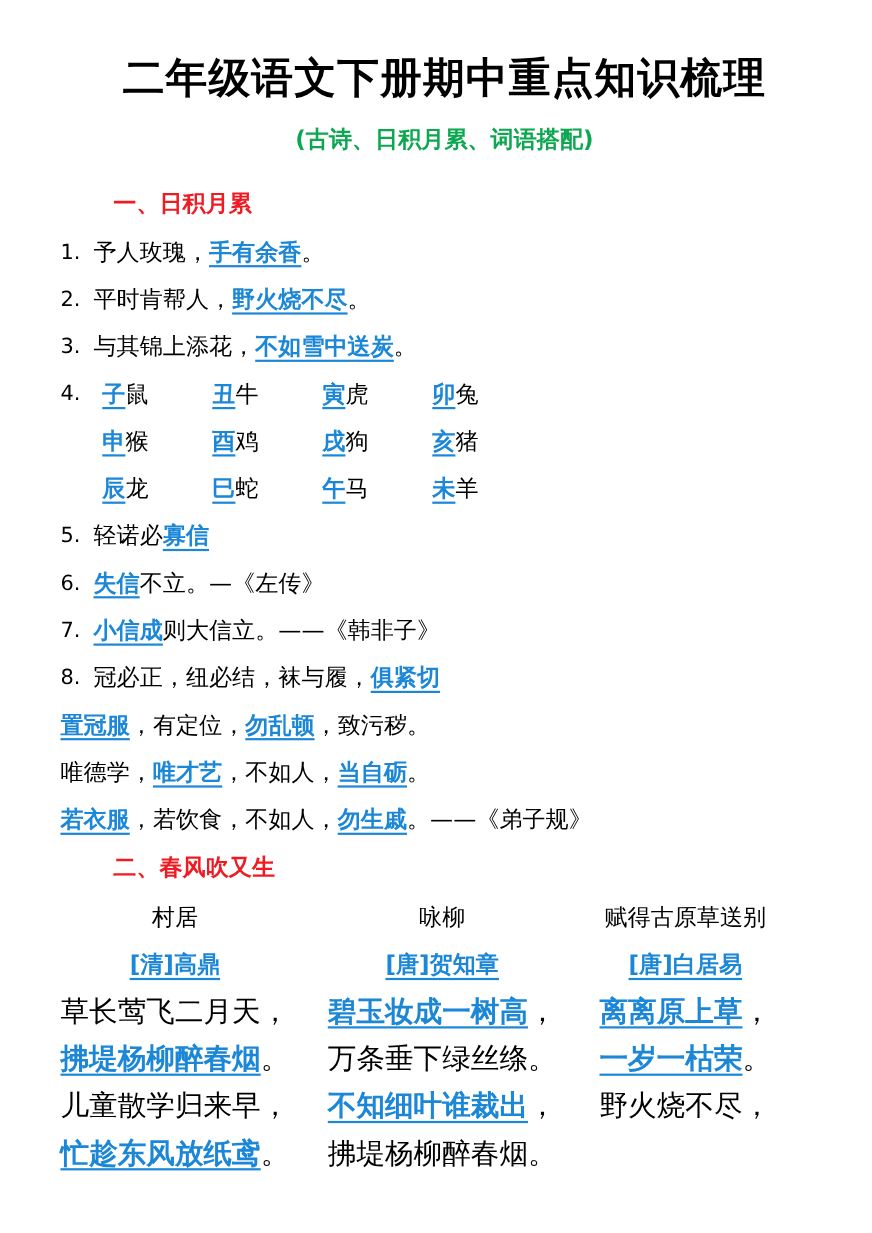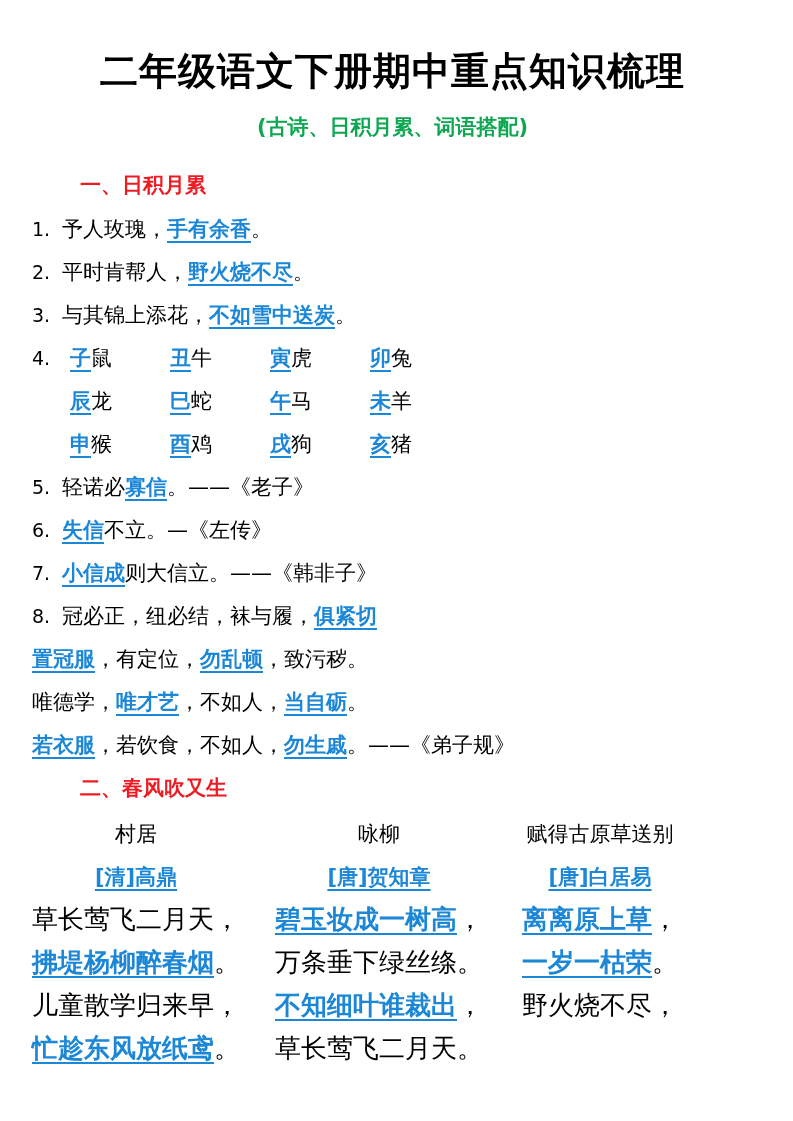--- a/index.html
+++ b/index.html
@@ -4,21 +4,21 @@
 <style>
   html, body { margin: 0; padding: 0; }
   body {
     width: 793px; height: 1121px;
     background: #ffffff; color: #000;
     font-family: "DejaVu Sans", "Liberation Sans", sans-serif;
   }
   .page {
     box-sizing: border-box;
     width: 793px; height: 1121px;
-    padding: 46px 40px 0 32px;
+    padding: 46px 40px 0 55px;
     overflow: hidden;
   }
   .doc-title {
     text-align: center;
     font-size: 38px;
     font-weight: 900;
     letter-spacing: 1px;
     margin: 0 0 16px 0;
   }
   .doc-subtitle {
@@ -91,39 +91,38 @@
   <div>
       <div class="line">
         <span class="num znum">4.</span>
         <span class="zcell"><span class="hl">子</span><span>鼠</span></span>
         <span class="zcell"><span class="hl">丑</span><span>牛</span></span>
         <span class="zcell"><span class="hl">寅</span><span>虎</span></span>
         <span class="zcell"><span class="hl">卯</span><span>兔</span></span>
       </div>
       <div class="line">
         <span class="num znum"></span>
+        <span class="zcell"><span class="hl">申</span><span>猴</span></span>
+        <span class="zcell"><span class="hl">酉</span><span>鸡</span></span>
+        <span class="zcell"><span class="hl">戌</span><span>狗</span></span>
+        <span class="zcell"><span class="hl">亥</span><span>猪</span></span>
+      </div>
+      <div class="line">
+        <span class="num znum"></span>
         <span class="zcell"><span class="hl">辰</span><span>龙</span></span>
         <span class="zcell"><span class="hl">巳</span><span>蛇</span></span>
         <span class="zcell"><span class="hl">午</span><span>马</span></span>
         <span class="zcell"><span class="hl">未</span><span>羊</span></span>
       </div>
-      <div class="line">
-        <span class="num znum"></span>
-        <span class="zcell"><span class="hl">申</span><span>猴</span></span>
-        <span class="zcell"><span class="hl">酉</span><span>鸡</span></span>
-        <span class="zcell"><span class="hl">戌</span><span>狗</span></span>
-        <span class="zcell"><span class="hl">亥</span><span>猪</span></span>
-      </div>
     </div>
   <div>
       <div class="line">
         <span class="num">5.</span>
         <span>轻诺必</span>
         <span class="hl">寡信</span>
-        <span>。——《老子》</span>
       </div>
       <div class="line">
         <span class="num">6.</span>
         <span class="hl">失信</span>
         <span>不立。—《左传》</span>
       </div>
       <div class="line">
         <span class="num">7.</span>
         <span class="hl">小信成</span>
         <span>则大信立。——《韩非子》</span>
@@ -189,21 +188,21 @@
             <span>，</span>
           </div>
           <div class="poem-line">
             <span>万条垂下绿丝绦。</span>
           </div>
           <div class="poem-line">
             <span class="hl">不知细叶谁裁出</span>
             <span>，</span>
           </div>
           <div class="poem-line">
-            <span>草长莺飞二月天。</span>
+            <span>拂堤杨柳醉春烟。</span>
           </div>
         </div>
       </div>
       <div class="poem">
         <div class="poem-inner">
           <div class="poem-title">赋得古原草送别</div>
           <div class="poem-author-line">
             <span class="hl">[唐]白居易</span>
           </div>
           <div class="poem-line">

